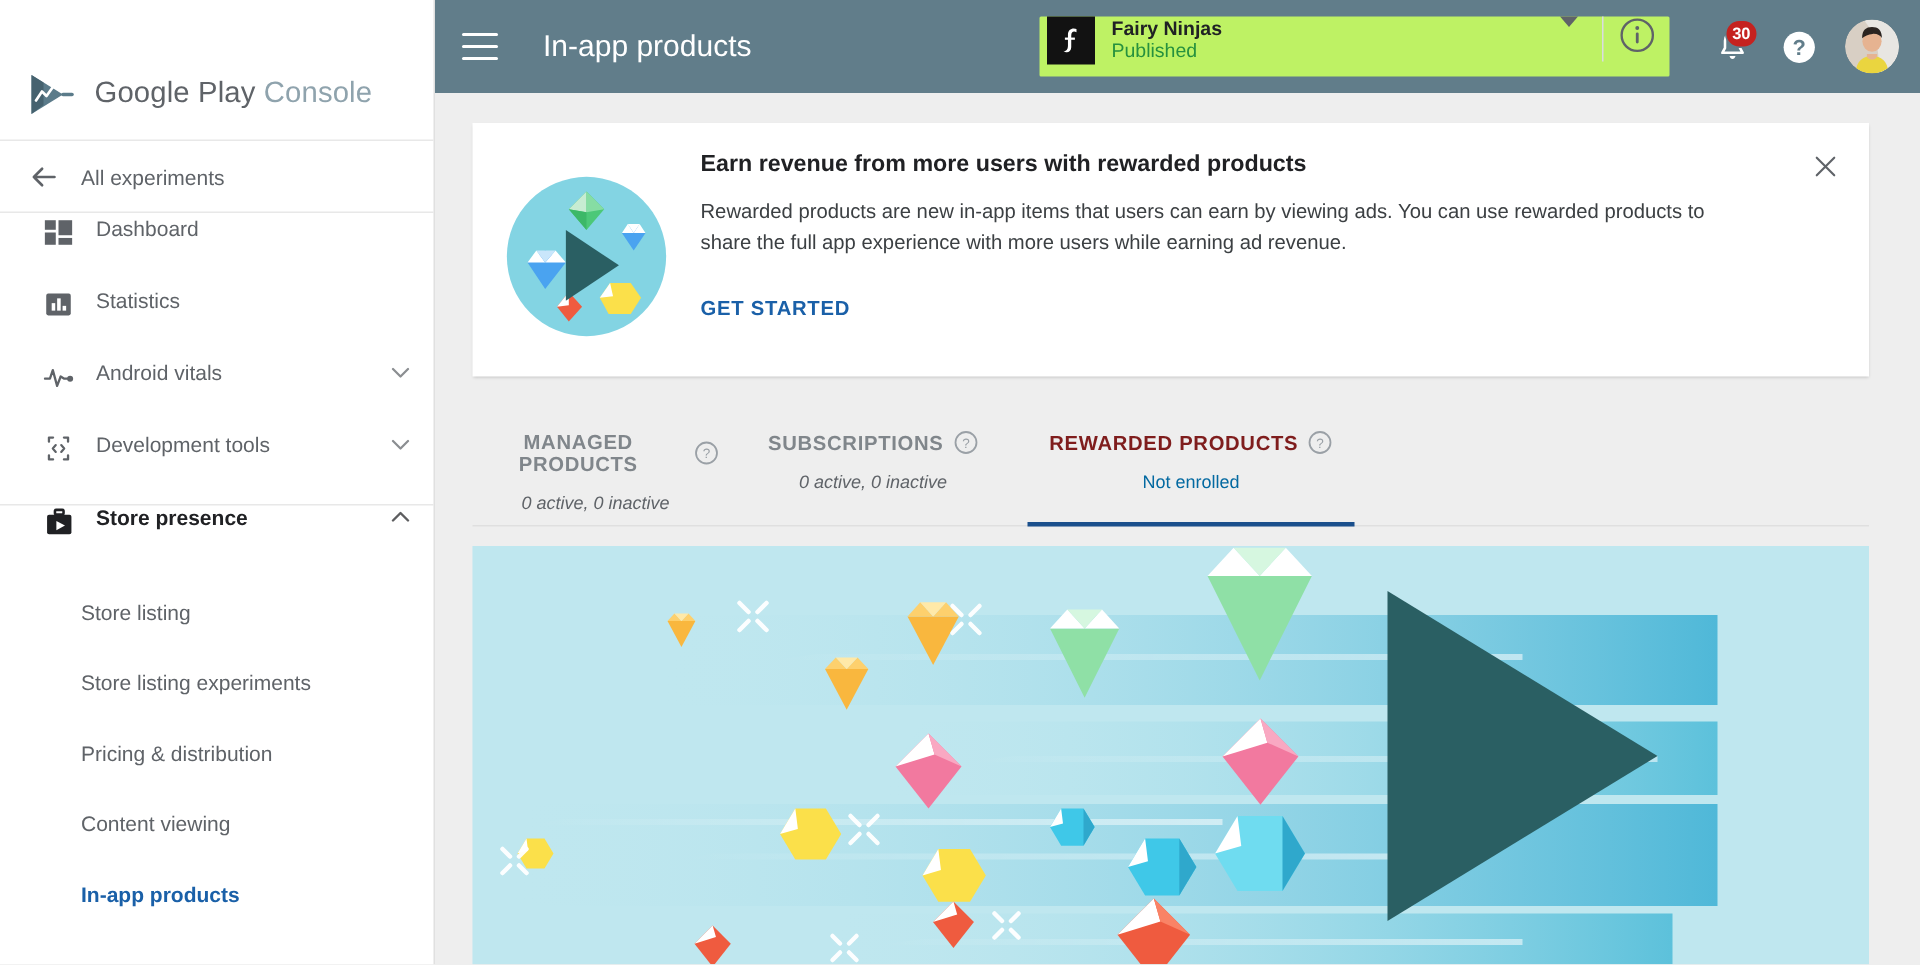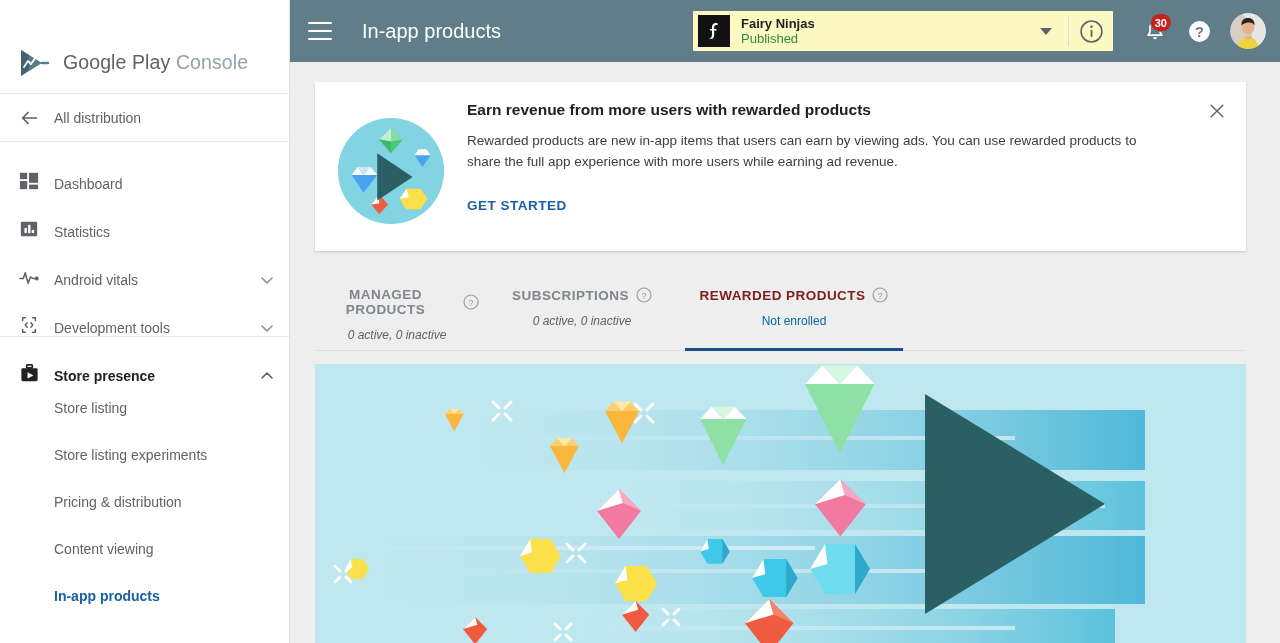--- a/index.html
+++ b/index.html
@@ -31,22 +31,22 @@
   .nav-back {
     height: 48px; display: flex; align-items: center;
     padding-left: 18px; border-bottom: 1px solid #e8e8e8;
     cursor: pointer;
   }
   .nav-back .ico { width: 22px; height: 22px; margin-right: 14px; flex:0 0 22px; }
   .nav-back .lbl { font-size: 14px; color: #5f6368; }
 
   .nav-list { padding-top: 2px; }
   .nav-item {
-    height: 48px; display: flex; align-items: flex-end;
-    padding-left: 18px; padding-right: 14px; cursor: pointer;
+    height: 48px; display: flex; align-items: flex-start;
+    padding-left: 28px; padding-right: 14px; cursor: pointer;
     position: relative;
   }
   .nav-item .ico { width: 22px; height: 22px; flex: 0 0 22px; margin-right: 14px;
                    display:flex; align-items:center; justify-content:center; }
   .nav-item .lbl { font-size: 14px; color: #5f6368; flex: 1 1 auto; }
   .nav-item.section-top { border-top: 1px solid #e8e8e8; }
   .nav-item.expanded .lbl { color: #202124; font-weight: bold; }
   .chev { width: 16px; height: 16px; flex: 0 0 16px; opacity: .72; }
 
   .sub-item {
@@ -64,22 +64,22 @@
     display: flex; align-items: center; padding: 0 16px 0 18px;
     position: relative;
   }
   .hamburger { width: 24px; height: 18px; cursor: pointer; flex: 0 0 24px;
                display:flex; flex-direction:column; justify-content:space-between; }
   .hamburger span { display:block; height:2px; background:#fff; border-radius:1px; }
   .page-title { color: #ffffff; font-size: 20px; margin-left: 30px; white-space: nowrap; }
 
   .app-selector {
     position: absolute; left: 403px; top: 11px;
-    width: 420px; height: 40px; background: #fef9c3;
-    display: flex; align-items: center; border-radius: 1px;
+    width: 420px; height: 40px; background: #bef264;
+    display: flex; align-items: flex-start; border-radius: 1px;
   }
   .app-icon {
     width: 32px; height: 32px; margin-left: 5px; background: #121212;
     flex: 0 0 32px; display:flex; align-items:center; justify-content:center;
     color:#fff; font-family:"Liberation Serif", serif; font-size:17px;
     font-style: italic; font-weight: bold;
   }
   .app-meta { margin-left: 11px; flex: 1 1 auto; line-height: 1.18; }
   .app-name { font-size: 13px; color: #202124; font-weight: bold; }
   .app-status { font-size: 13px; color: #26913e; }
@@ -158,21 +158,21 @@
       <div class="brand-text">
         <span class="g">Google Play</span>
         <span class="c">Console</span>
       </div>
     </div>
 
     <div class="nav-back">
       <svg class="ico" viewBox="0 0 24 24">
         <path d="M20 12 H5 M11 6 L5 12 L11 18" stroke="#5f6368" stroke-width="1.9" fill="none" stroke-linecap="round" stroke-linejoin="round"></path>
       </svg>
-      <span class="lbl">All distribution</span>
+      <span class="lbl">All experiments</span>
     </div>
 
     <nav class="nav-list">
 
       <div class="nav-item">
         <span class="ico">
           <svg viewBox="0 0 22 22" width="20" height="20">
             <rect x="1" y="2" width="8" height="7" fill="#5f6368"></rect>
             <rect x="1" y="11" width="8" height="9" fill="#5f6368"></rect>
             <rect x="11" y="2" width="10" height="11" fill="#5f6368"></rect>

